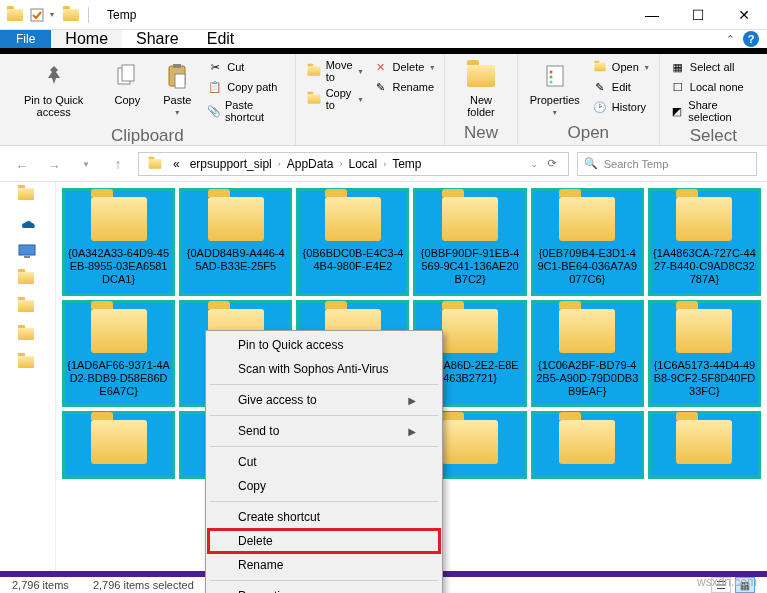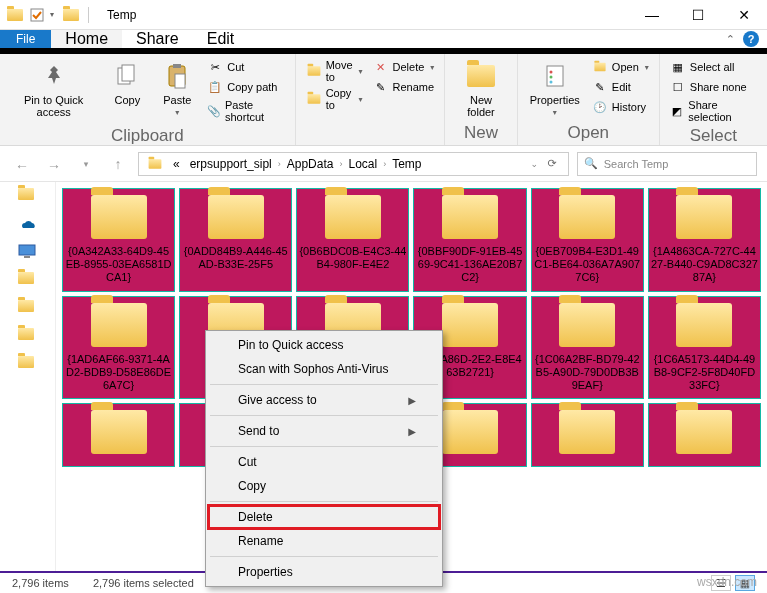--- a/index.html
+++ b/index.html
@@ -46,34 +46,34 @@
 .crumb-sep { color:#888; font-size:9px; }
 .refresh { width:24px; color:#666; text-align:center; }
 .search { width:180px; height:24px; border:1px solid #ccc; display:flex; align-items:center; padding:0 6px; gap:6px; color:#888; background:#fff; }
 
 
 .content { display:flex; height: calc(593px - 30px - 24px - 92px - 36px - 22px); }
 .tree { width:56px; background:#fff; overflow:hidden; border-right:1px solid #eee; padding:6px 0; display:flex; flex-direction:column; gap:12px; align-items:center; }
 .tree-item { width:20px; height:16px; }
 .files { flex:1; overflow:auto; background:#fff; padding:6px; display:grid; grid-template-columns: repeat(6, 1fr); gap:4px; align-content:start; position:relative; }
 .file-item { display:flex; flex-direction:column; align-items:center; padding:6px 2px; }
-.file-item.sel { background:#be185d; border:1px solid #14b8a6; }
+.file-item.sel { background:#0ea5e9; border:3px solid #14b8a6; }
 .folder-big { width:56px; height:44px; background:linear-gradient(#ffe9a6,#f0c14b); border-radius:3px; position:relative; margin-bottom:6px; }
 .folder-big::before { content:""; position:absolute; top:-8px; left:0; width:22px; height:8px; background:#f0c14b; border-radius:3px 3px 0 0; }
 .file-name { font-size:11px; text-align:center; line-height:1.2; word-break:break-all; max-height:40px; overflow:hidden; }
 
 
 .ctx { position:absolute; left:205px; top:330px; width:238px; background:#f0f0f0; border:1px solid #a0a0a0; box-shadow:3px 3px 6px rgba(0,0,0,0.3); z-index:100; padding:2px; }
 .ctx-item { padding:5px 24px 5px 30px; font-size:12px; display:flex; align-items:center; position:relative; }
 .ctx-sep { height:1px; background:#d0d0d0; margin:3px 2px; }
 .ctx-arrow { margin-left:auto; font-size:10px; color:#555; }
 .ctx-item.highlight { outline:3px solid #e01b24; outline-offset:-2px; }
 
 
-.status { height:22px; border-top:2px solid #4c1d95; display:flex; align-items:center; padding:0 12px; gap:24px; font-size:11px; color:#444; }
+.status { height:22px; border-top:6px solid #4c1d95; display:flex; align-items:center; padding:0 12px; gap:24px; font-size:11px; color:#444; }
 .status-right { margin-left:auto; display:flex; gap:4px; }
 .view-btn { width:20px; height:16px; border:1px solid #ccc; display:flex; align-items:center; justify-content:center; }
 .view-btn.active { background:#cce8ff; border-color:#5aa7e0; }
 
 .watermark { position:absolute; bottom:4px; right:10px; font-size:12px; color:#aaa; z-index:200; }
 svg { display:block; }
 </style>
 </head>
 <body>
 
@@ -244,21 +244,21 @@
 
   <div class="rgroup" style="border-right:none;">
     <div class="rgroup-body">
       <div class="rcol">
         <div class="rbtn-sm">
             <span class="ico">▦</span>
             <span>Select all</span>
           </div>
         <div class="rbtn-sm">
             <span class="ico">☐</span>
-            <span>Share none</span>
+            <span>Local none</span>
           </div>
         <div class="rbtn-sm">
             <span class="ico">◩</span>
             <span>Share selection</span>
           </div>
       </div>
     </div>
     <div class="rgroup-label">Select</div>
   </div>
 </div>
@@ -411,20 +411,23 @@
       <span class="ctx-arrow">▶</span>
     </div>
   <div class="ctx-sep"></div>
   <div class="ctx-item">
       <span>Cut</span>
     </div>
   <div class="ctx-item">
       <span>Copy</span>
     </div>
   <div class="ctx-sep"></div>
+  <div class="ctx-item">
+      <span>Create shortcut</span>
+    </div>
   <div class="ctx-item highlight">
       <span>Delete</span>
     </div>
   <div class="ctx-item">
       <span>Rename</span>
     </div>
   <div class="ctx-sep"></div>
   <div class="ctx-item">
       <span>Properties</span>
     </div>

